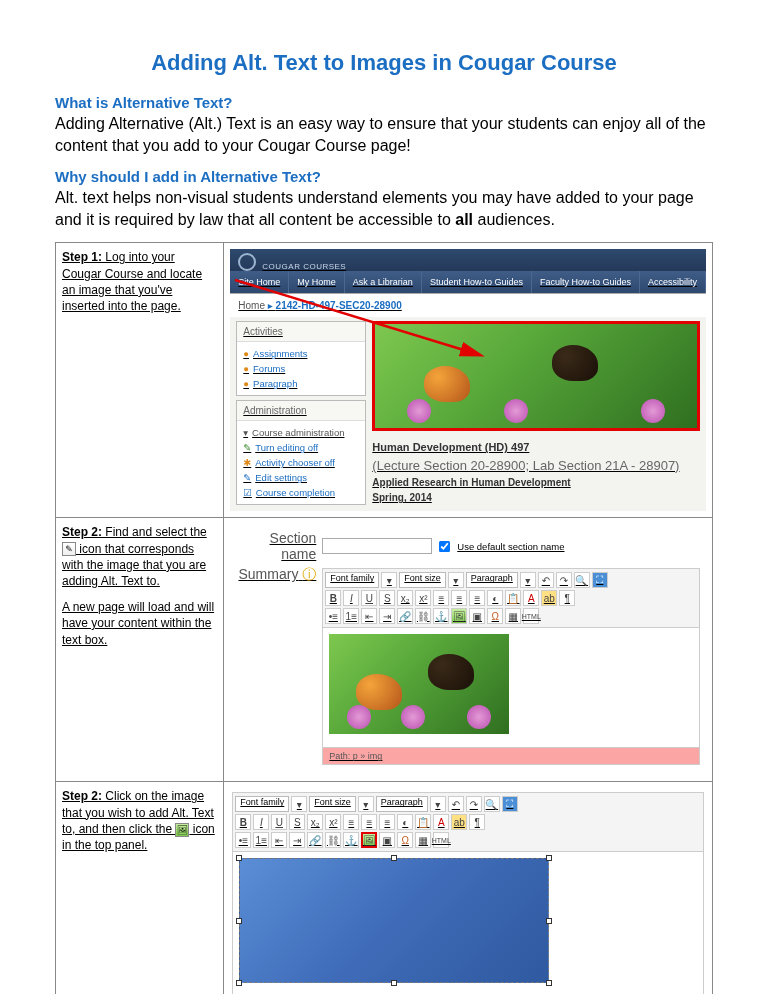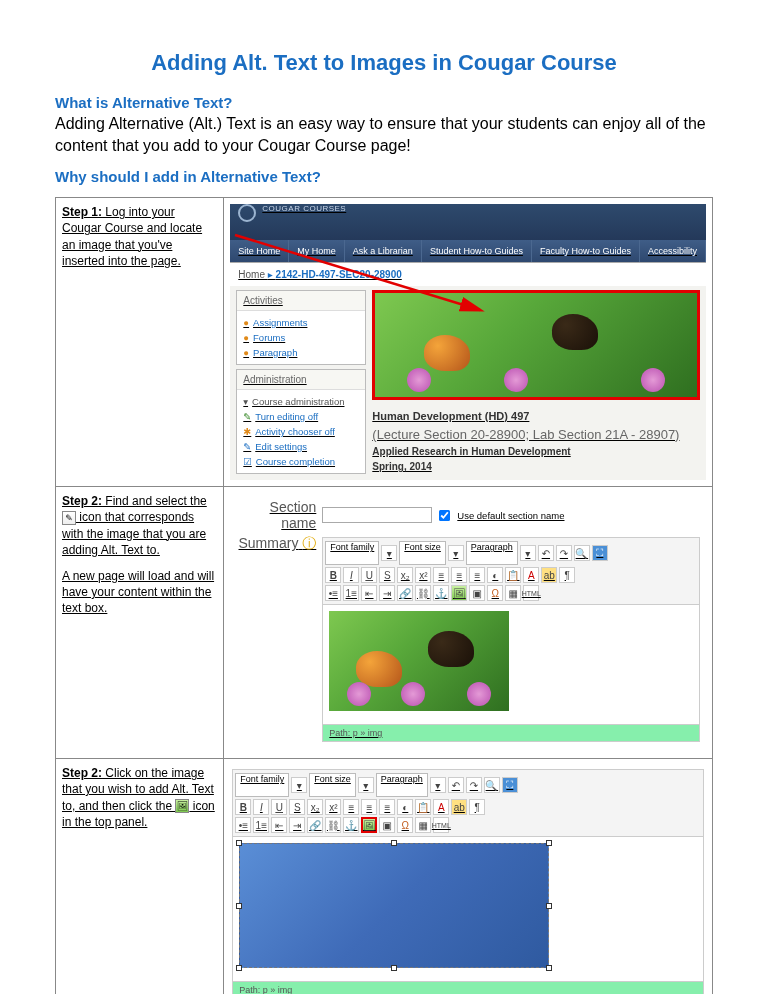--- a/index.html
+++ b/index.html
@@ -38,23 +38,23 @@
     vertical-align: top;
     padding: 6px;
     text-decoration: underline;
   }
   .left-col { width: 210px; font-size: 12px; line-height: 1.35; }
   .right-col { padding: 0; }
   .step-label { font-weight: bold; }
   
   .ss1 { position: relative; background: #fff; font-size: 10px; }
   .ss1-topbar {
-    height: 36px;
+    height: 22px;
     background: linear-gradient(#2e4a6d, #24395a);
-    display: flex; align-items: flex-start; padding: 0 8px; color: #fff;
+    display: flex; align-items: flex-end; padding: 0 8px; color: #fff;
   }
   .ss1-logo { width: 18px; height: 18px; border: 2px solid #9bb4d0; border-radius: 50%; margin-right: 6px; }
   .ss1-nav {
     background: linear-gradient(#3f5d87, #2e486f);
     display: flex; border-bottom: 1px solid #aaa;
   }
   .ss1-nav-item {
     color: #fff; font-size: 9px; padding: 6px 8px; border-right: 1px solid #4b6890;
     white-space: nowrap;
   }
@@ -82,28 +82,28 @@
     position: absolute; top: 26px; left: 0; width: 260px; height: 90px; pointer-events: none;
   }
   
   .ss2 { background: #fff; font-size: 10px; padding: 6px; }
   .ss2-row { display: flex; align-items: center; gap: 6px; margin-bottom: 4px; }
   .ss2-label { width: 80px; text-align: right; color:#555; font-size: 14px; }
   .ss2 input[type=text] { width: 110px; height: 16px; border:1px solid #aaa; font-size:10px; padding:0 2px; }
   .ss2 .chk { transform: scale(0.85); }
   .toolbar { border:1px solid #ccc; background:#f4f4f4; padding:2px; margin-top: 2px; }
   .tb-row { display:flex; gap:2px; flex-wrap:wrap; align-items:center; padding: 1px 0; }
-  .tb-sel { height:24px; font-size:9px; border:1px solid #bbb; background:#fff; padding:0 4px; }
+  .tb-sel { height:16px; font-size:9px; border:1px solid #bbb; background:#fff; padding:0 4px; }
   .tb-btn { width:16px; height:16px; border:1px solid #ccc; background:#fff; display:inline-flex; align-items:center; justify-content:center; font-size:10px; color:#444; }
   .editor-area { border:1px solid #ccc; border-top:none; background:#fff; height: 120px; padding:6px; }
   .ss2-img {
     width: 180px; height: 100px; position: relative;
     background: linear-gradient(135deg, #7ec850 0%, #58a83a 40%, #2f6f20 100%);
   }
-  .path-bar { border:1px solid #ccc; border-top:none; background:#86efac; padding:3px 6px; font-size:9px; color:#555; }
+  .path-bar { border:1px solid #ccc; border-top:none; background:#fca5a5; padding:3px 6px; font-size:9px; color:#555; }
   
   .ss3 { background:#fff; font-size:10px; padding:2px; }
   .editor-area3 { border:1px solid #ccc; border-top:none; background:#fff; height: 145px; padding:6px; }
   .ss3-img-selected {
     width: 310px; height: 125px;
     background: linear-gradient(135deg, #5a8ed6 0%, #3f6bb8 50%, #2f5aa0 100%);
     border:1px dashed #777; position: relative;
   }
   .sel-handle { position:absolute; width:6px; height:6px; background:#fff; border:1px solid #333; }
   .sel-handle.nw{top:-4px;left:-4px;} .sel-handle.n{top:-4px;left:50%;margin-left:-3px;}
@@ -125,20 +125,23 @@
 
   <h1>Adding Alt. Text to Images in Cougar Course</h1>
 
   <div class="intro-block">
     <h2>What is Alternative Text?</h2>
     <p>Adding Alternative (Alt.) Text is an easy way to ensure that your students can enjoy all of the content that you add to your Cougar Course page!</p>
   </div>
 
   <div class="intro-block">
     <h2>Why should I add in Alternative Text?</h2>
+    <p>
+      <span>Alt. text helps non-visual students understand elements you may have added to your page and it is required by law that all content be accessible to </span><b>all</b><span> audiences.</span>
+    </p>
   </div>
 
   <table class="steps-table">
 
     <tbody>
         <tr>
       <td class="left-col">
         <p>
           <span class="step-label">Step 1:</span><span> Log into your Cougar Course and locate an image that you've inserted into the page.</span>
         </p>

